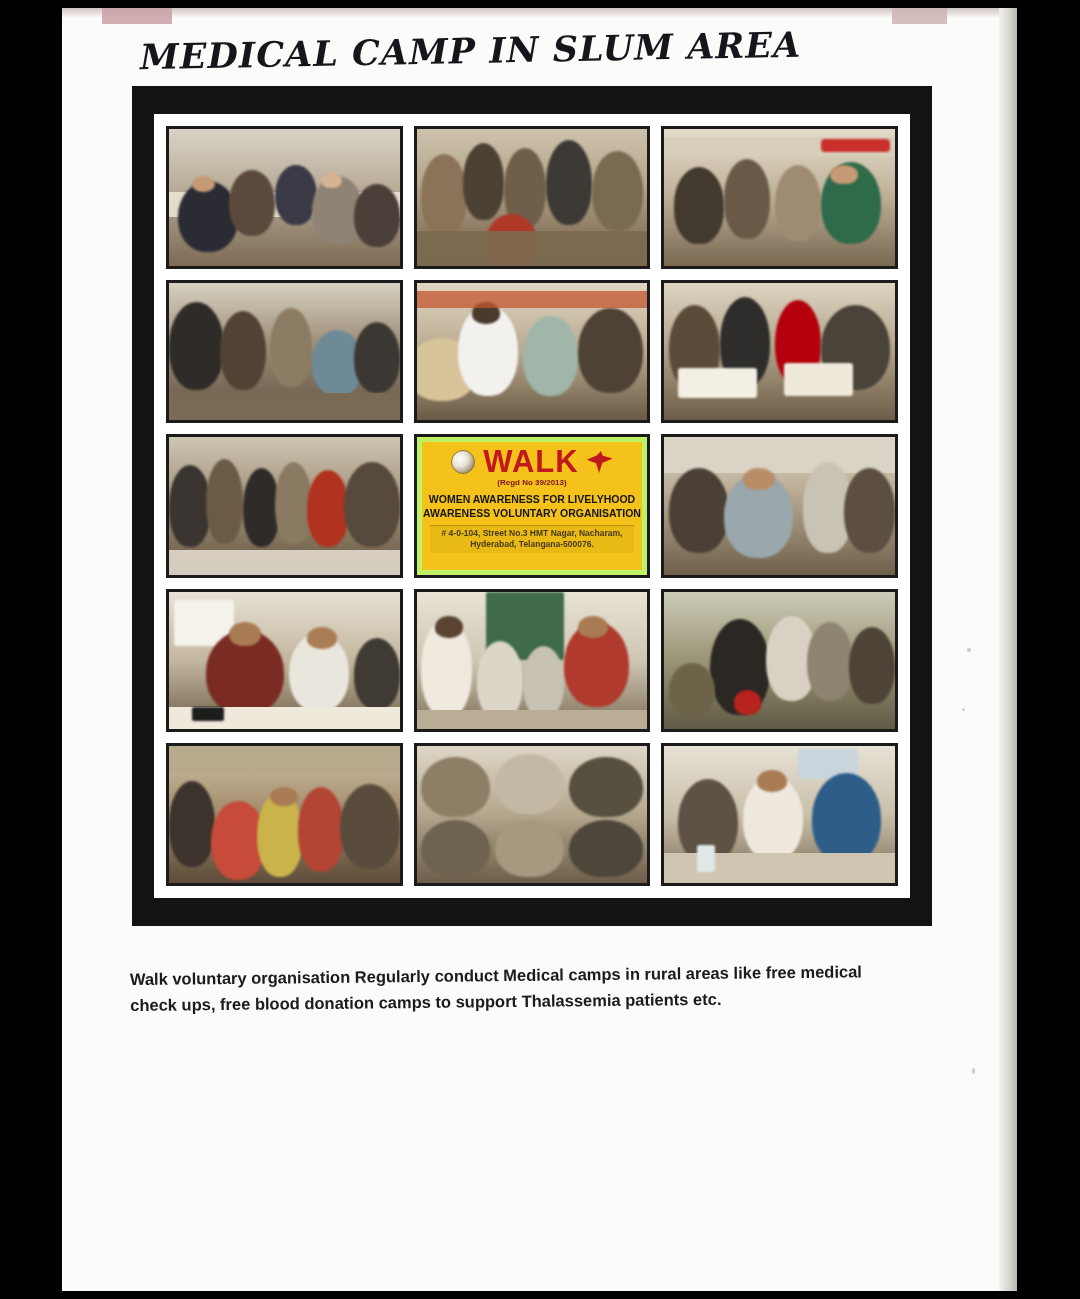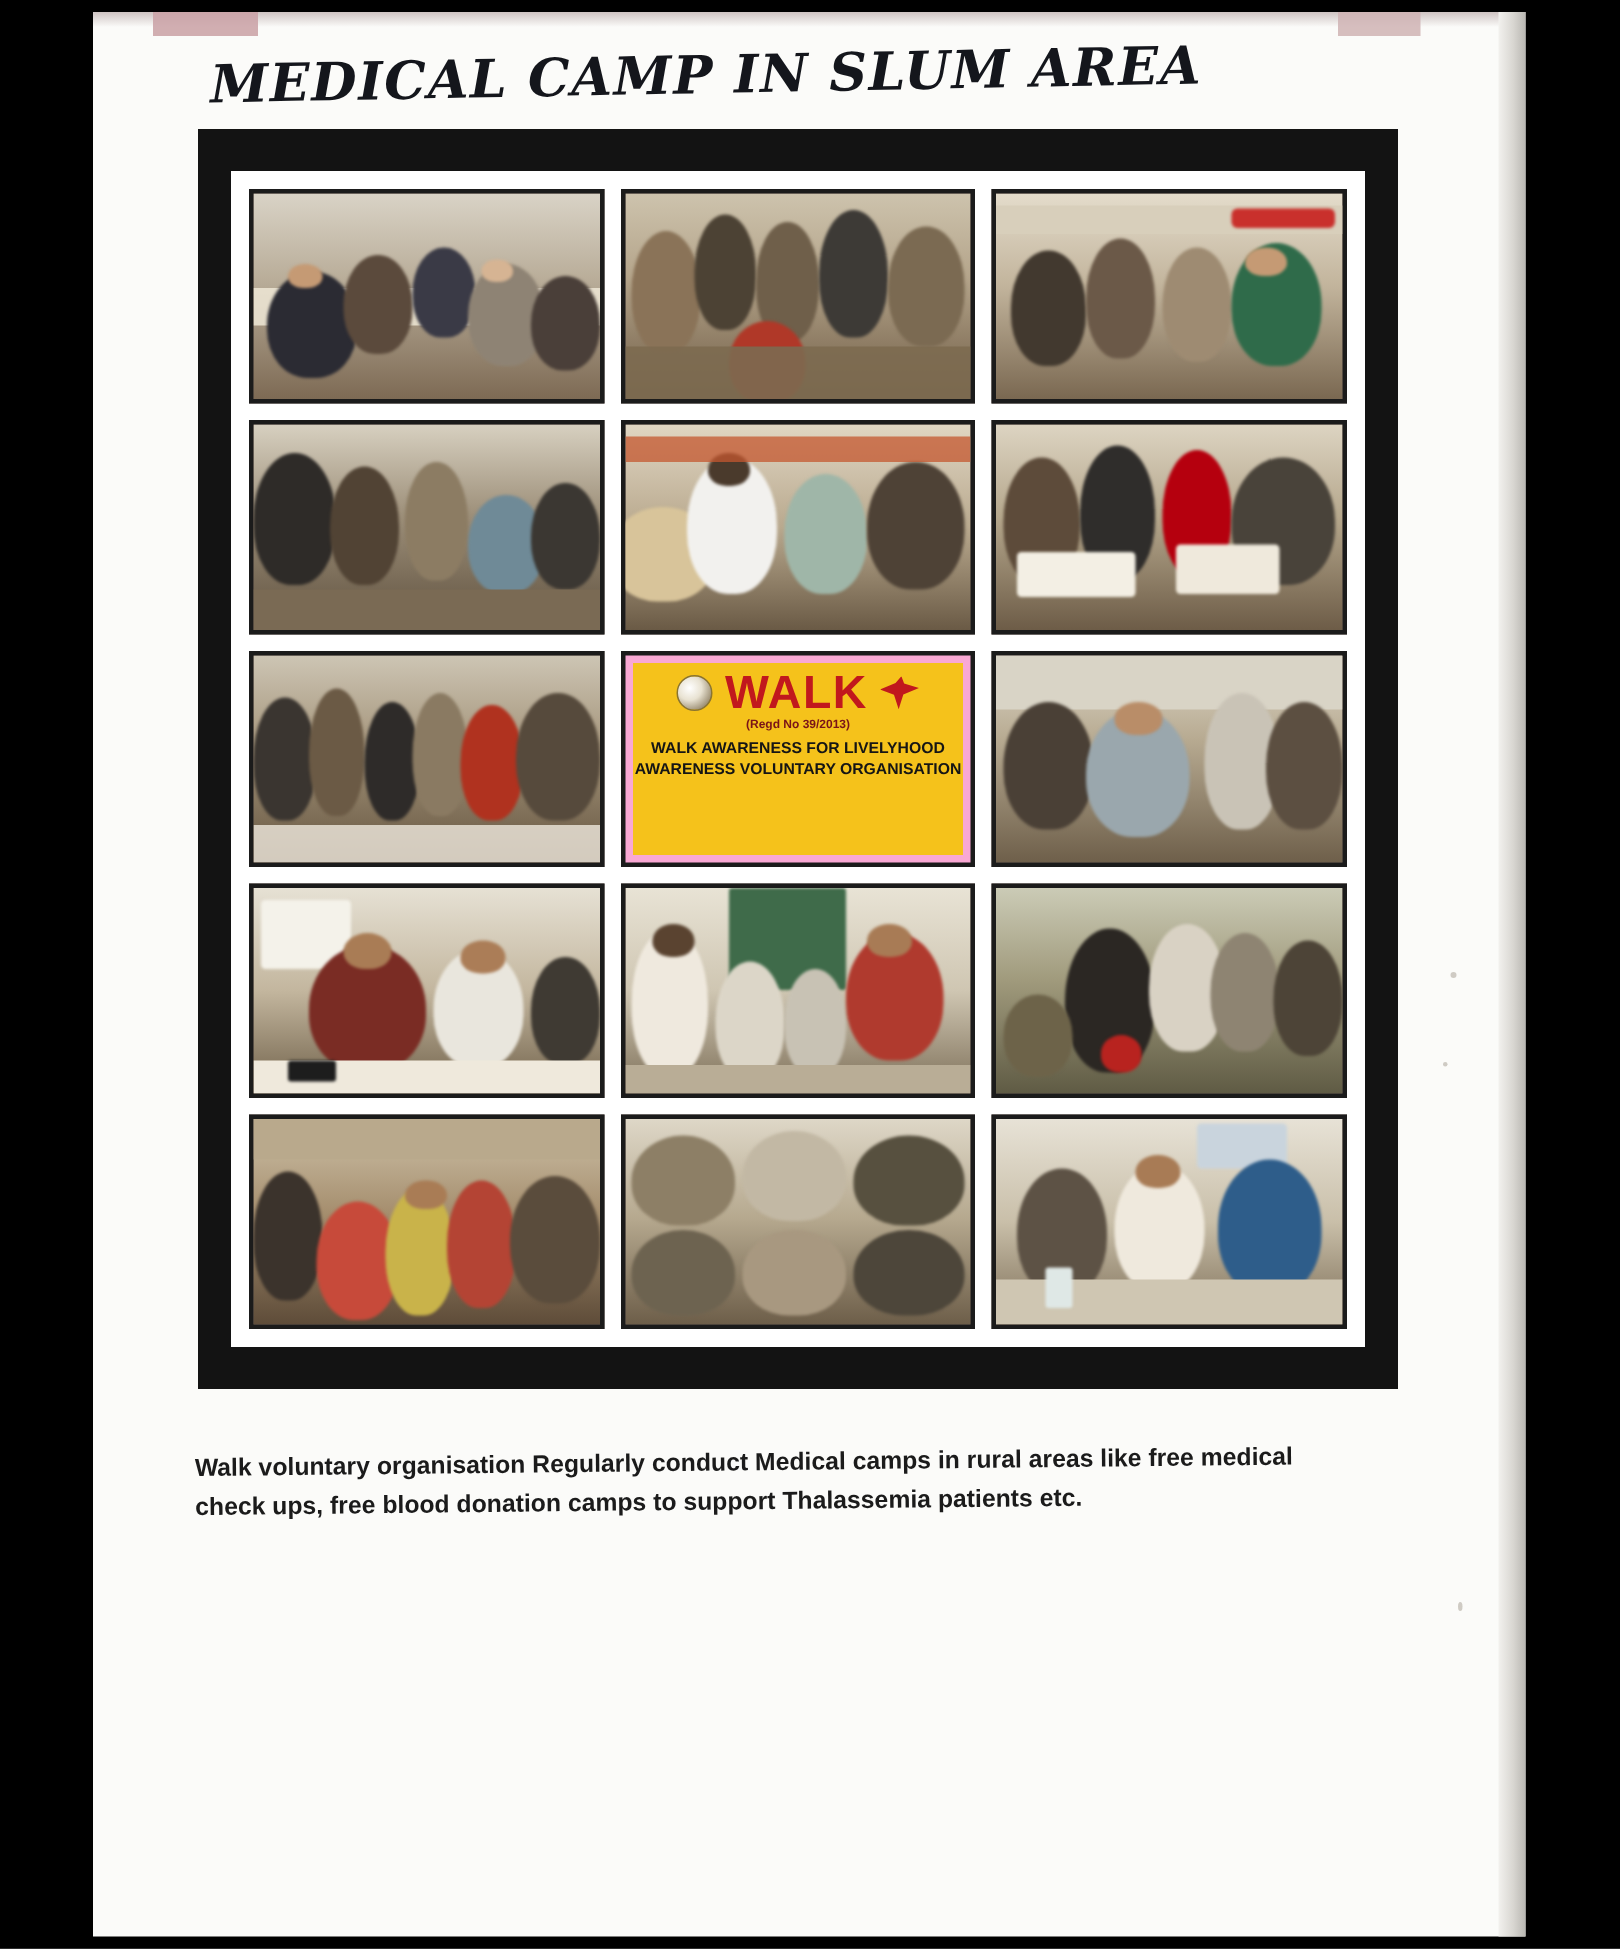--- a/index.html
+++ b/index.html
@@ -118,21 +118,21 @@
     filter: blur(1.2px);
   }
   .band {
     position: absolute;
     left: 0; right: 0;
   }
 
   
   .walk-cell {
     border: 3px solid #1b1b1b;
-    background: #f9a8d4;
+    background: #bef264;
     position: relative;
     overflow: hidden;
   }
   .walk-inner {
     position: absolute;
     inset: 5px;
     background: #f5c21b;
     display: flex;
     flex-direction: column;
     align-items: center;
@@ -325,22 +325,26 @@
           <div class="walk-cell">
             <div class="walk-inner">
               <div class="walk-title-row">
                 <div class="walk-logo-left"></div>
                 <div class="walk-title">WALK</div>
                 <div class="walk-logo-right">
                     <div class="bird"></div>
                   </div>
               </div>
               <div class="walk-regd">(Regd No 39/2013)</div>
-              <div class="walk-line" style="margin-top:6px">WALK AWARENESS FOR LIVELYHOOD</div>
+              <div class="walk-line" style="margin-top:6px">WOMEN AWARENESS FOR LIVELYHOOD</div>
               <div class="walk-line">AWARENESS VOLUNTARY ORGANISATION</div>
+              <div class="walk-addr-box">
+                <div class="walk-addr"># 4-0-104, Street No.3  HMT Nagar, Nacharam,</div>
+                <div class="walk-addr">Hyderabad, Telangana-500076.</div>
+              </div>
             </div>
           </div>
 
           <div class="cell">
             <div class="photo">
               <div class="p-base" style="background:linear-gradient(180deg,#dcd6c8 0%,#b8ab92 40%,#6e5f4a 100%)"></div>
               <div class="band" style="top:0%;height:26%;background:#d9d4c6"></div>
               <div class="blob" style="left:2%;top:22%;width:26%;height:62%;background:#4a4036"></div>
               <div class="blob" style="left:26%;top:26%;width:30%;height:62%;background:#9aa7ad"></div>
               <div class="blob" style="left:34%;top:22%;width:14%;height:16%;background:#b98d68"></div>

